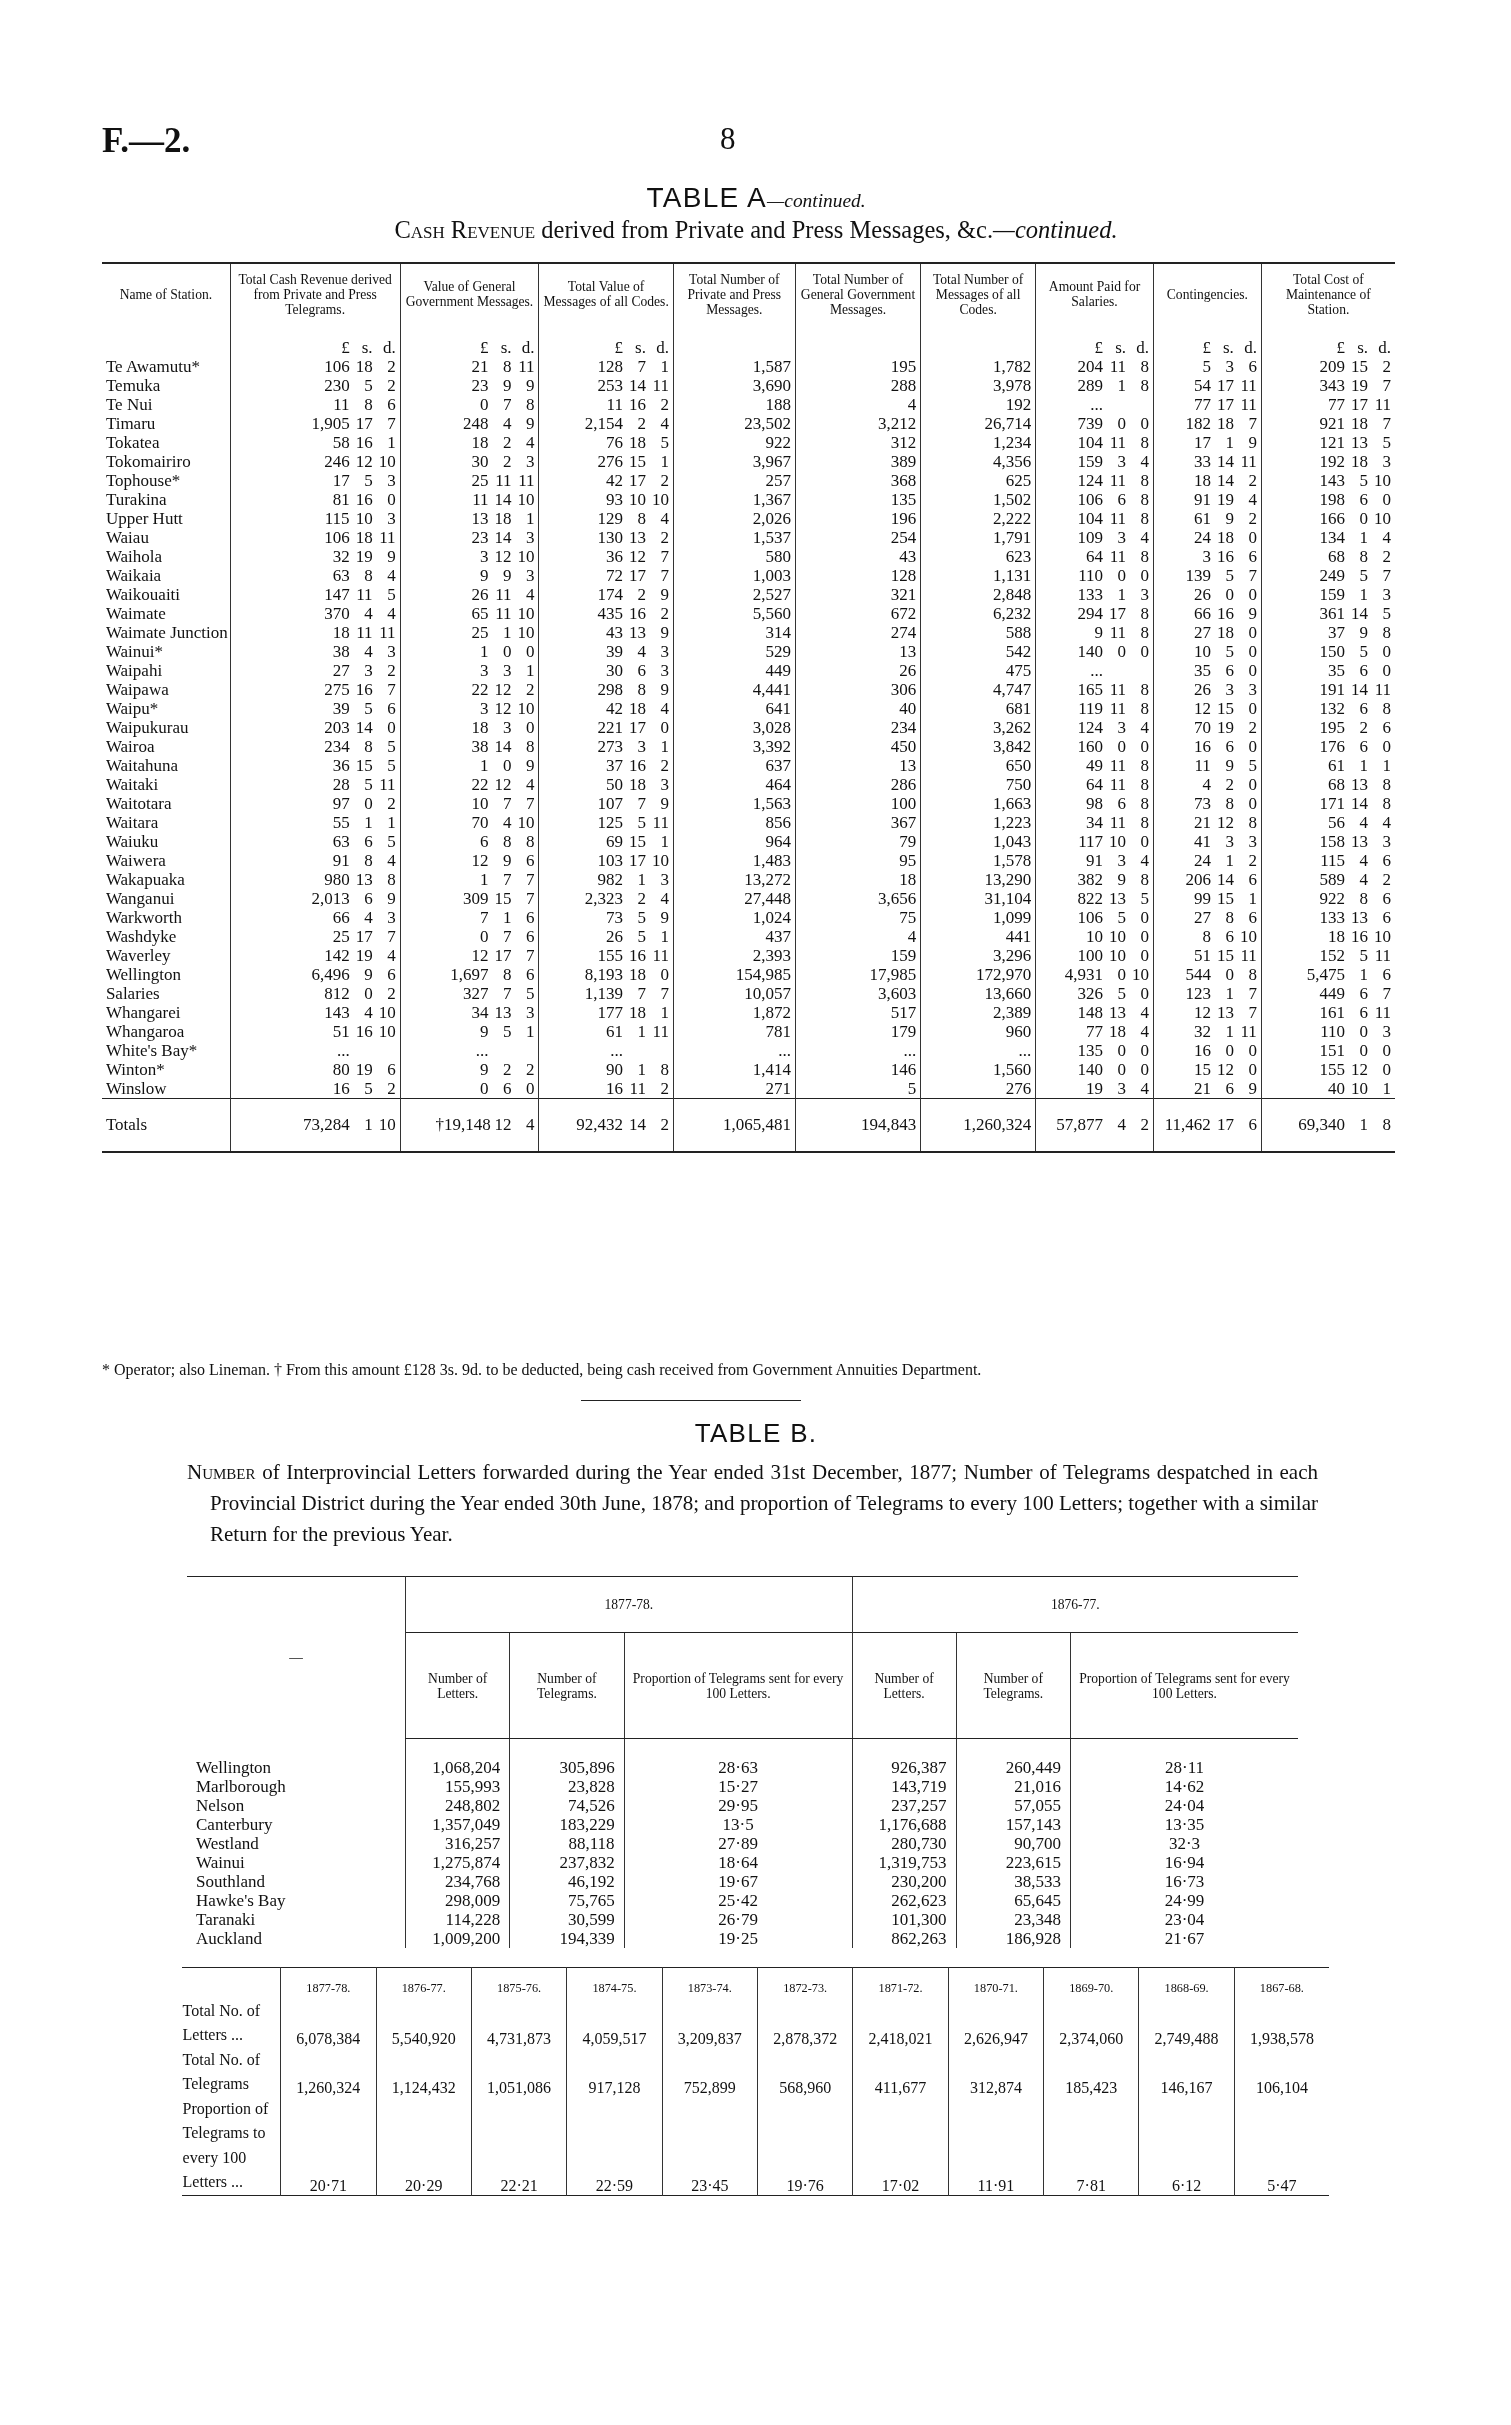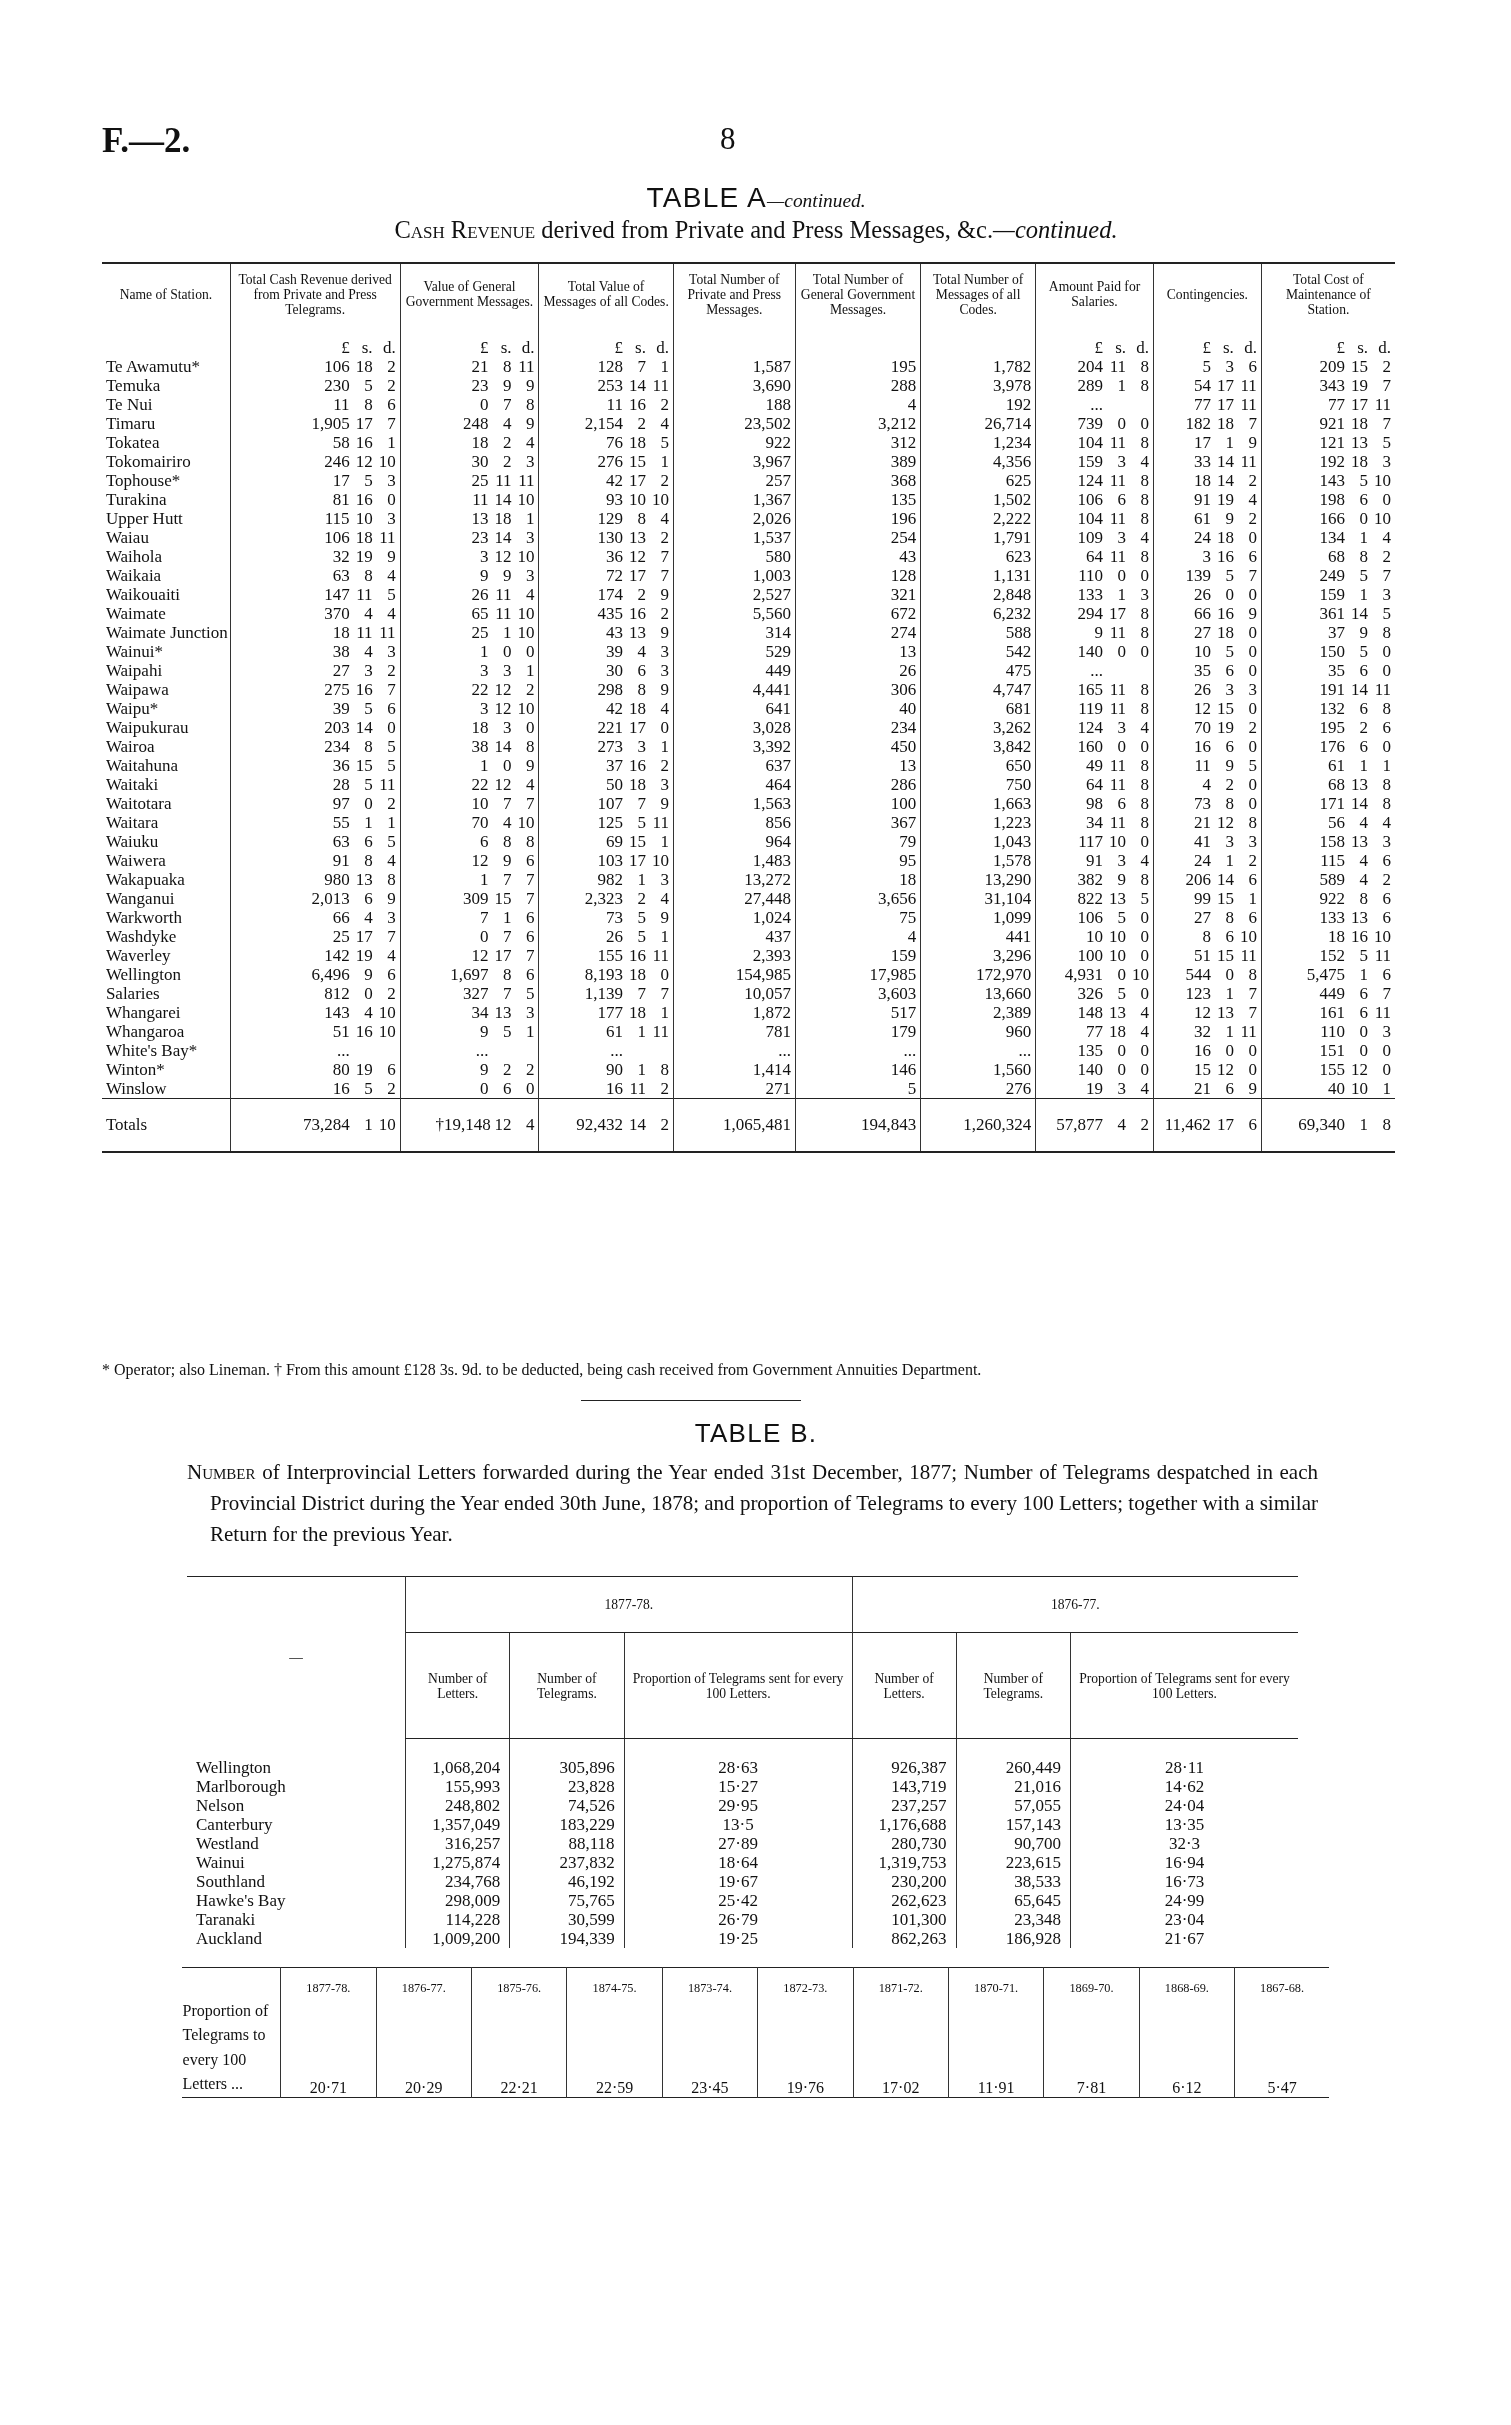--- a/index.html
+++ b/index.html
@@ -692,20 +692,48 @@
         <th>1872-73.</th>
         <th>1871-72.</th>
         <th>1870-71.</th>
         <th>1869-70.</th>
         <th>1868-69.</th>
         <th>1867-68.</th>
       </tr>
     </thead>
   <tbody id="tc-body">
       <tr>
+        <td class="lbl">Total No. of Letters ...</td>
+        <td>6,078,384</td>
+        <td>5,540,920</td>
+        <td>4,731,873</td>
+        <td>4,059,517</td>
+        <td>3,209,837</td>
+        <td>2,878,372</td>
+        <td>2,418,021</td>
+        <td>2,626,947</td>
+        <td>2,374,060</td>
+        <td>2,749,488</td>
+        <td>1,938,578</td>
+      </tr>
+      <tr>
+        <td class="lbl">Total No. of Telegrams</td>
+        <td>1,260,324</td>
+        <td>1,124,432</td>
+        <td>1,051,086</td>
+        <td>917,128</td>
+        <td>752,899</td>
+        <td>568,960</td>
+        <td>411,677</td>
+        <td>312,874</td>
+        <td>185,423</td>
+        <td>146,167</td>
+        <td>106,104</td>
+      </tr>
+      <tr>
         <td class="lbl">Proportion of Telegrams to every 100 Letters ...</td>
         <td>20·71</td>
         <td>20·29</td>
         <td>22·21</td>
         <td>22·59</td>
         <td>23·45</td>
         <td>19·76</td>
         <td>17·02</td>
         <td>11·91</td>
         <td>7·81</td>

